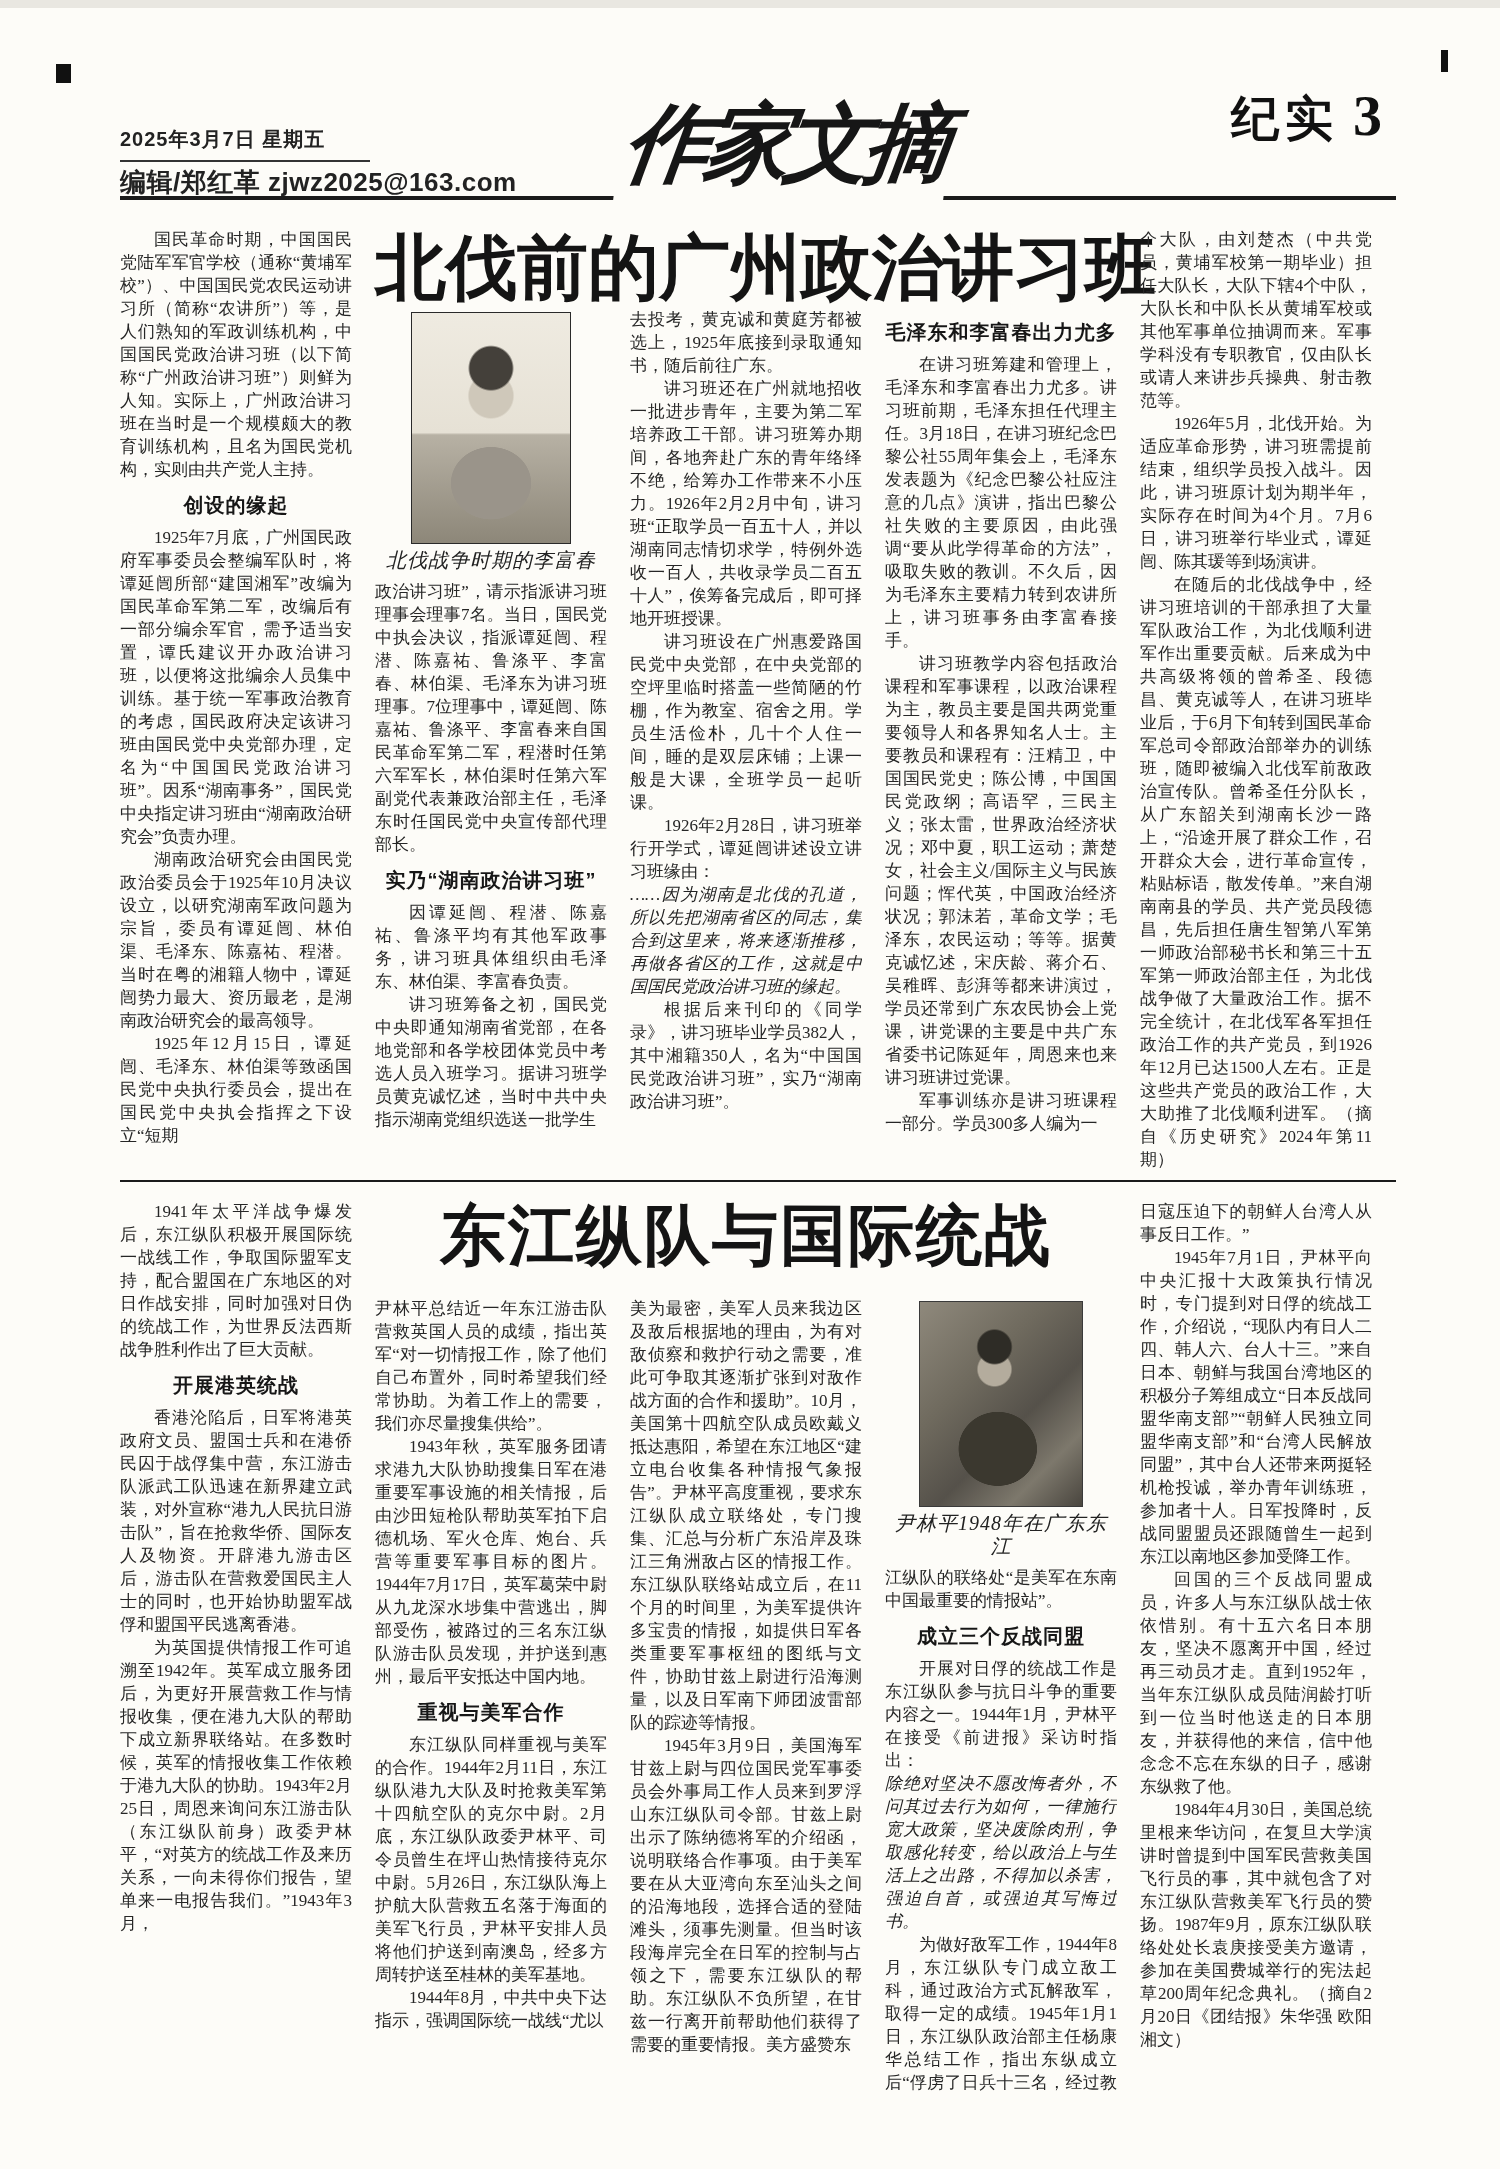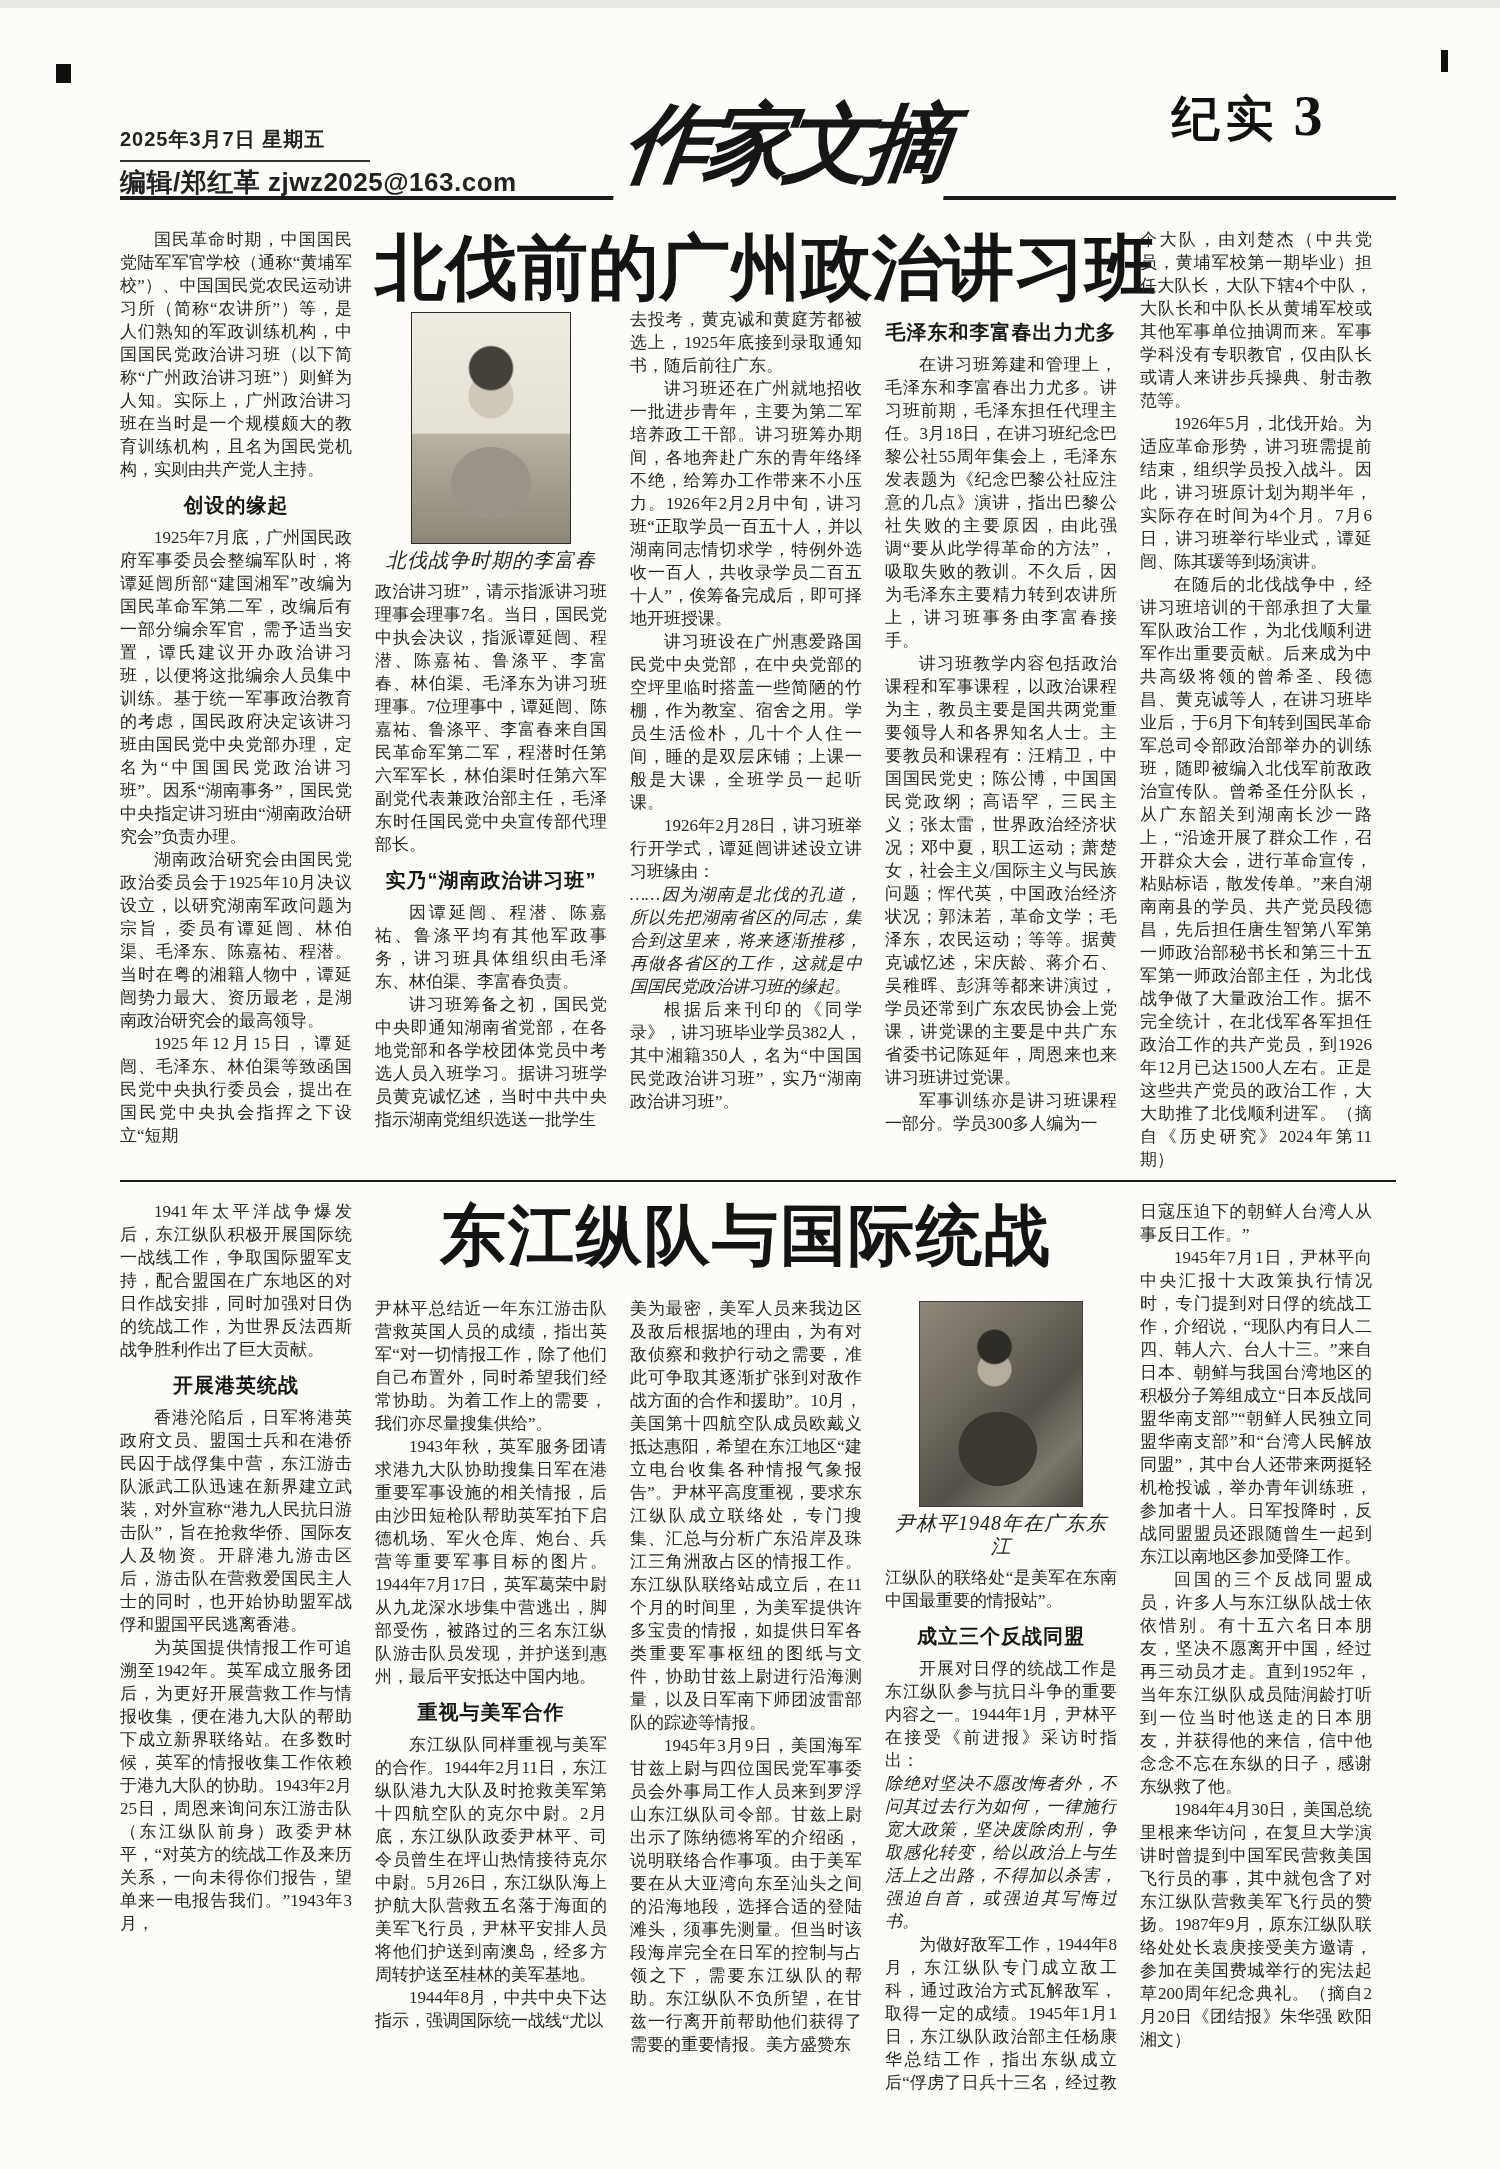--- a/index.html
+++ b/index.html
@@ -14,21 +14,21 @@
             font-family:"Liberation Sans","DejaVu Sans",sans-serif;
             font-size:20px;font-weight:bold;color:#222;letter-spacing:1px;
             border-bottom:2px solid #333;padding-bottom:7px;}
   .hdr-editor{position:absolute;left:120px;top:157px;
             font-family:"Liberation Sans","DejaVu Sans",sans-serif;
             font-size:26px;font-weight:bold;color:#222;letter-spacing:.5px;}
   .hdr-rule{position:absolute;left:120px;top:188px;width:1276px;height:4px;background:#1b1b1b;}
   .masthead{position:absolute;left:620px;top:78px;width:330px;text-align:center;
             font-size:86px;font-weight:900;font-style:italic;color:#161616;
             transform:skewX(-7deg);letter-spacing:-6px;background:#fdfcf8;line-height:1.35;z-index:3;}
-  .secpage{position:absolute;left:1164px;top:74px;width:166px;text-align:center;color:#111;z-index:3;}
+  .secpage{position:absolute;left:1216px;top:74px;width:166px;text-align:right;color:#111;z-index:3;}
   .secpage .sec{font-size:48px;font-weight:900;letter-spacing:6px;}
   .secpage .pnum{font-size:58px;font-weight:900;margin-left:14px;}
 
   
   .article{position:absolute;display:flex;gap:23px;}
   .art1{left:120px;top:220px;width:1276px;height:944px;}
   .art2{left:120px;top:1192px;width:1276px;height:896px;}
   .col{width:232px;flex:0 0 232px;overflow:hidden;text-align:justify;
        font-size:17px;line-height:23px;color:#262626;}
   .art1 .side-col{height:944px;}

